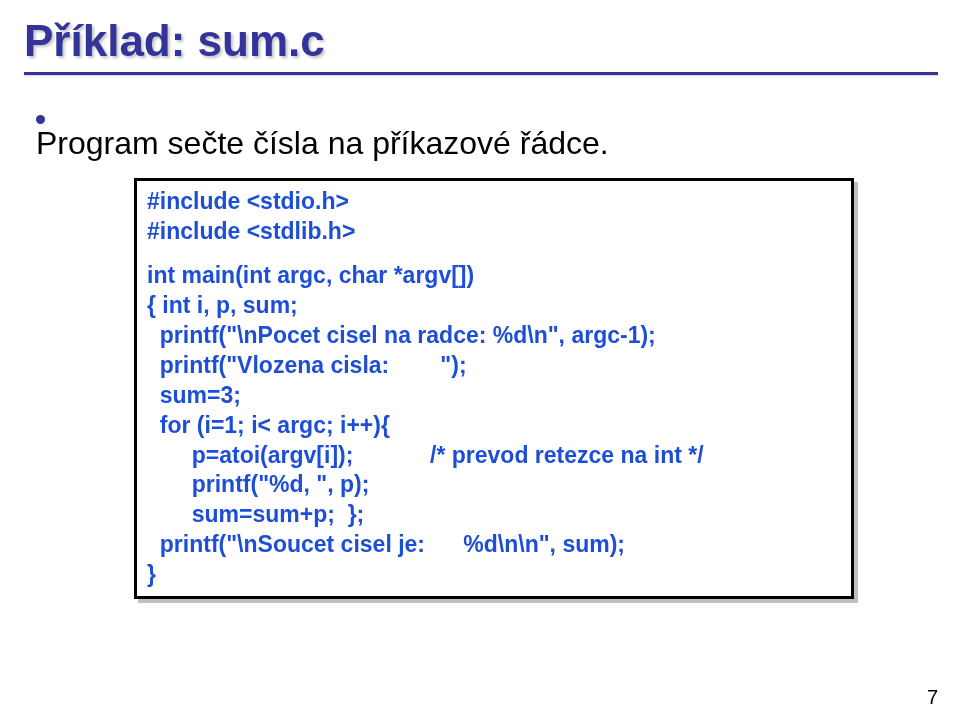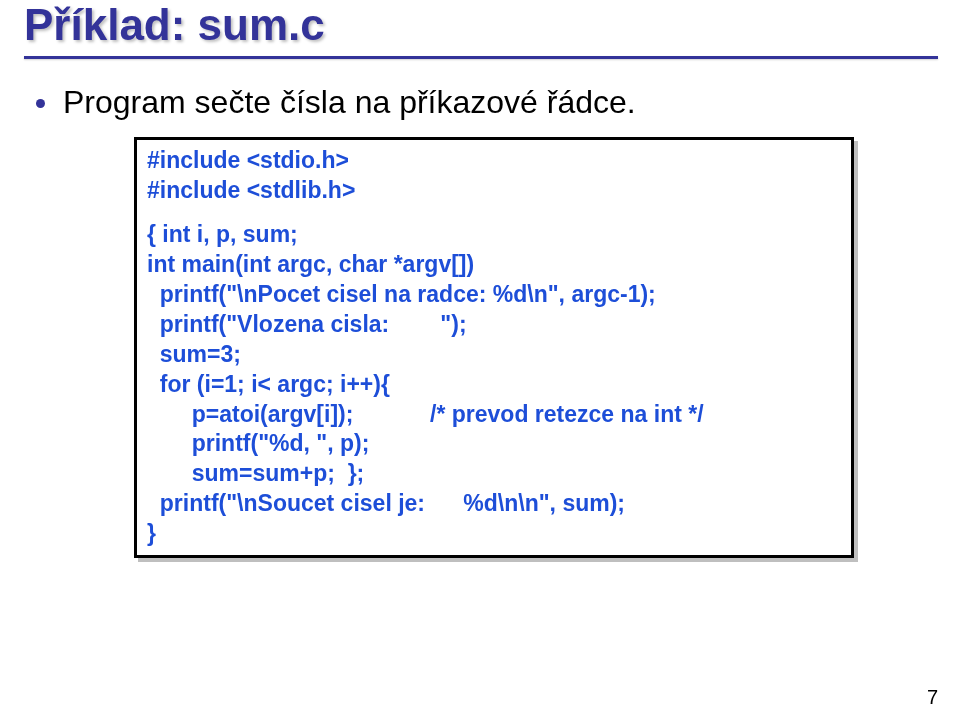--- a/index.html
+++ b/index.html
@@ -9,40 +9,41 @@
     height: 721px;
     background: #ffffff;
     font-family: Arial, Helvetica, sans-serif;
     overflow: hidden;
   }
   .slide {
     position: relative;
     width: 960px;
     height: 721px;
     box-sizing: border-box;
-    padding: 0 22px 0 22px;
+    padding: 16px 22px 0 22px;
   }
   .title {
     font-size: 44px;
     font-weight: 700;
     color: #333399;
     text-shadow: 2px 2px 3px rgba(0,0,0,0.25);
     margin: 0 0 6px 0;
     padding-left: 2px;
   }
   .rule {
     height: 3px;
     background: #333399;
     margin: 0 0 24px 2px;
     box-shadow: 0 1px 2px rgba(0,0,0,0.18);
   }
   .bullet-row {
     display: flex;
     align-items: flex-start;
     margin: 0 0 16px 14px;
+    flex-direction: column;
   }
   .bullet-dot {
     width: 9px;
     height: 9px;
     border-radius: 50%;
     background: #333399;
     margin-top: 16px;
     margin-right: 18px;
     flex: 0 0 auto;
   }
@@ -88,22 +89,22 @@
 
   <div class="bullet-row">
     <div class="bullet-dot"></div>
     <div class="bullet-text">Program sečte čísla na příkazové řádce.</div>
   </div>
 
   <div class="code-frame">
     <div class="code-line">#include &lt;stdio.h&gt;</div>
     <div class="code-line">#include &lt;stdlib.h&gt;</div>
     <div class="blank"></div>
+    <div class="code-line">int main(int argc, char *argv[])</div>
     <div class="code-line">{ int i, p, sum;</div>
-    <div class="code-line">int main(int argc, char *argv[])</div>
     <div class="code-line">  printf("\nPocet cisel na radce: %d\n", argc-1);</div>
     <div class="code-line">  printf("Vlozena cisla:        ");</div>
     <div class="code-line">  sum=3;</div>
     <div class="code-line">  for (i=1; i&lt; argc; i++){</div>
     <div class="code-line">       p=atoi(argv[i]);            /* prevod retezce na int */</div>
     <div class="code-line">       printf("%d, ", p);</div>
     <div class="code-line">       sum=sum+p;  };</div>
     <div class="code-line">  printf("\nSoucet cisel je:      %d\n\n", sum);</div>
     <div class="code-line">}</div>
   </div>

